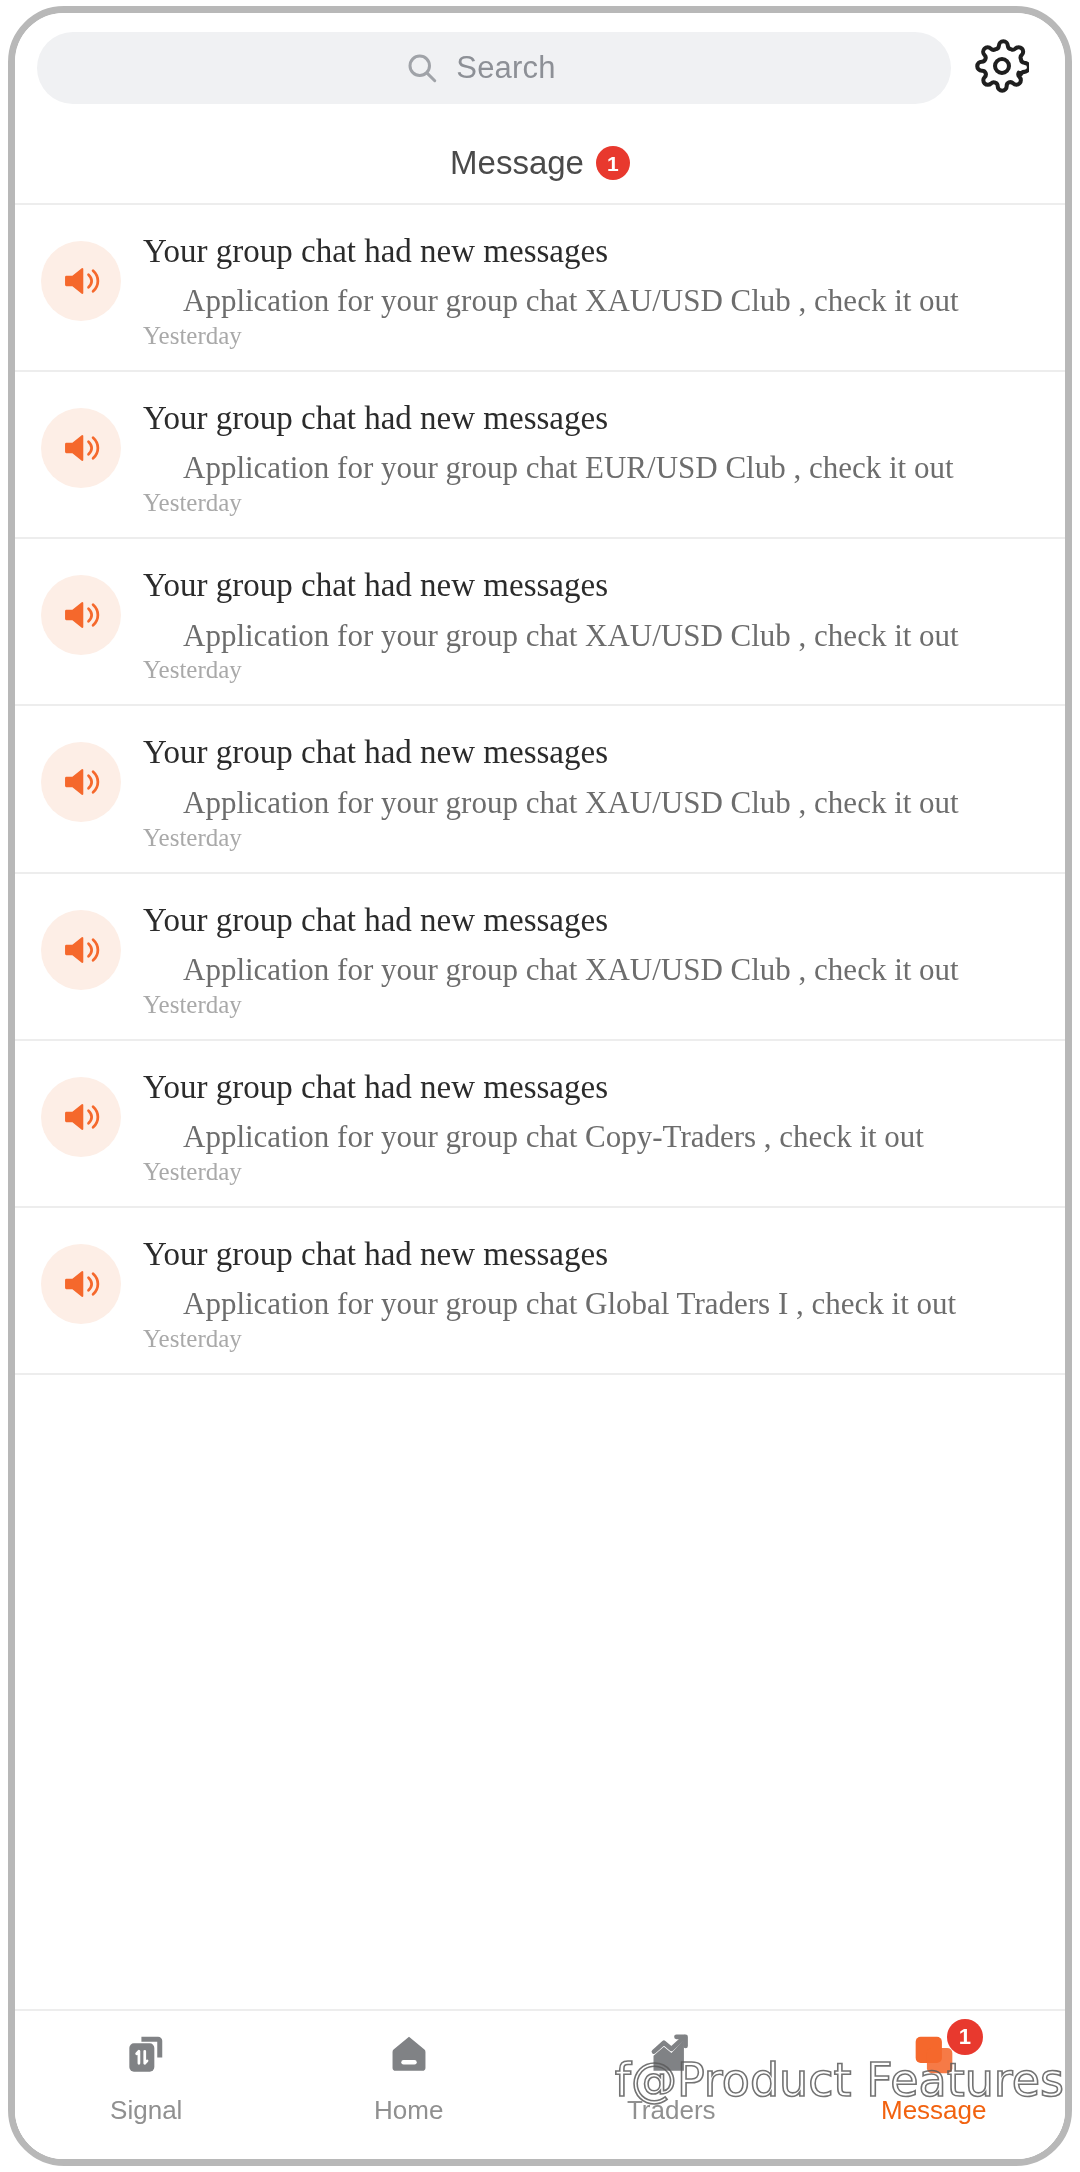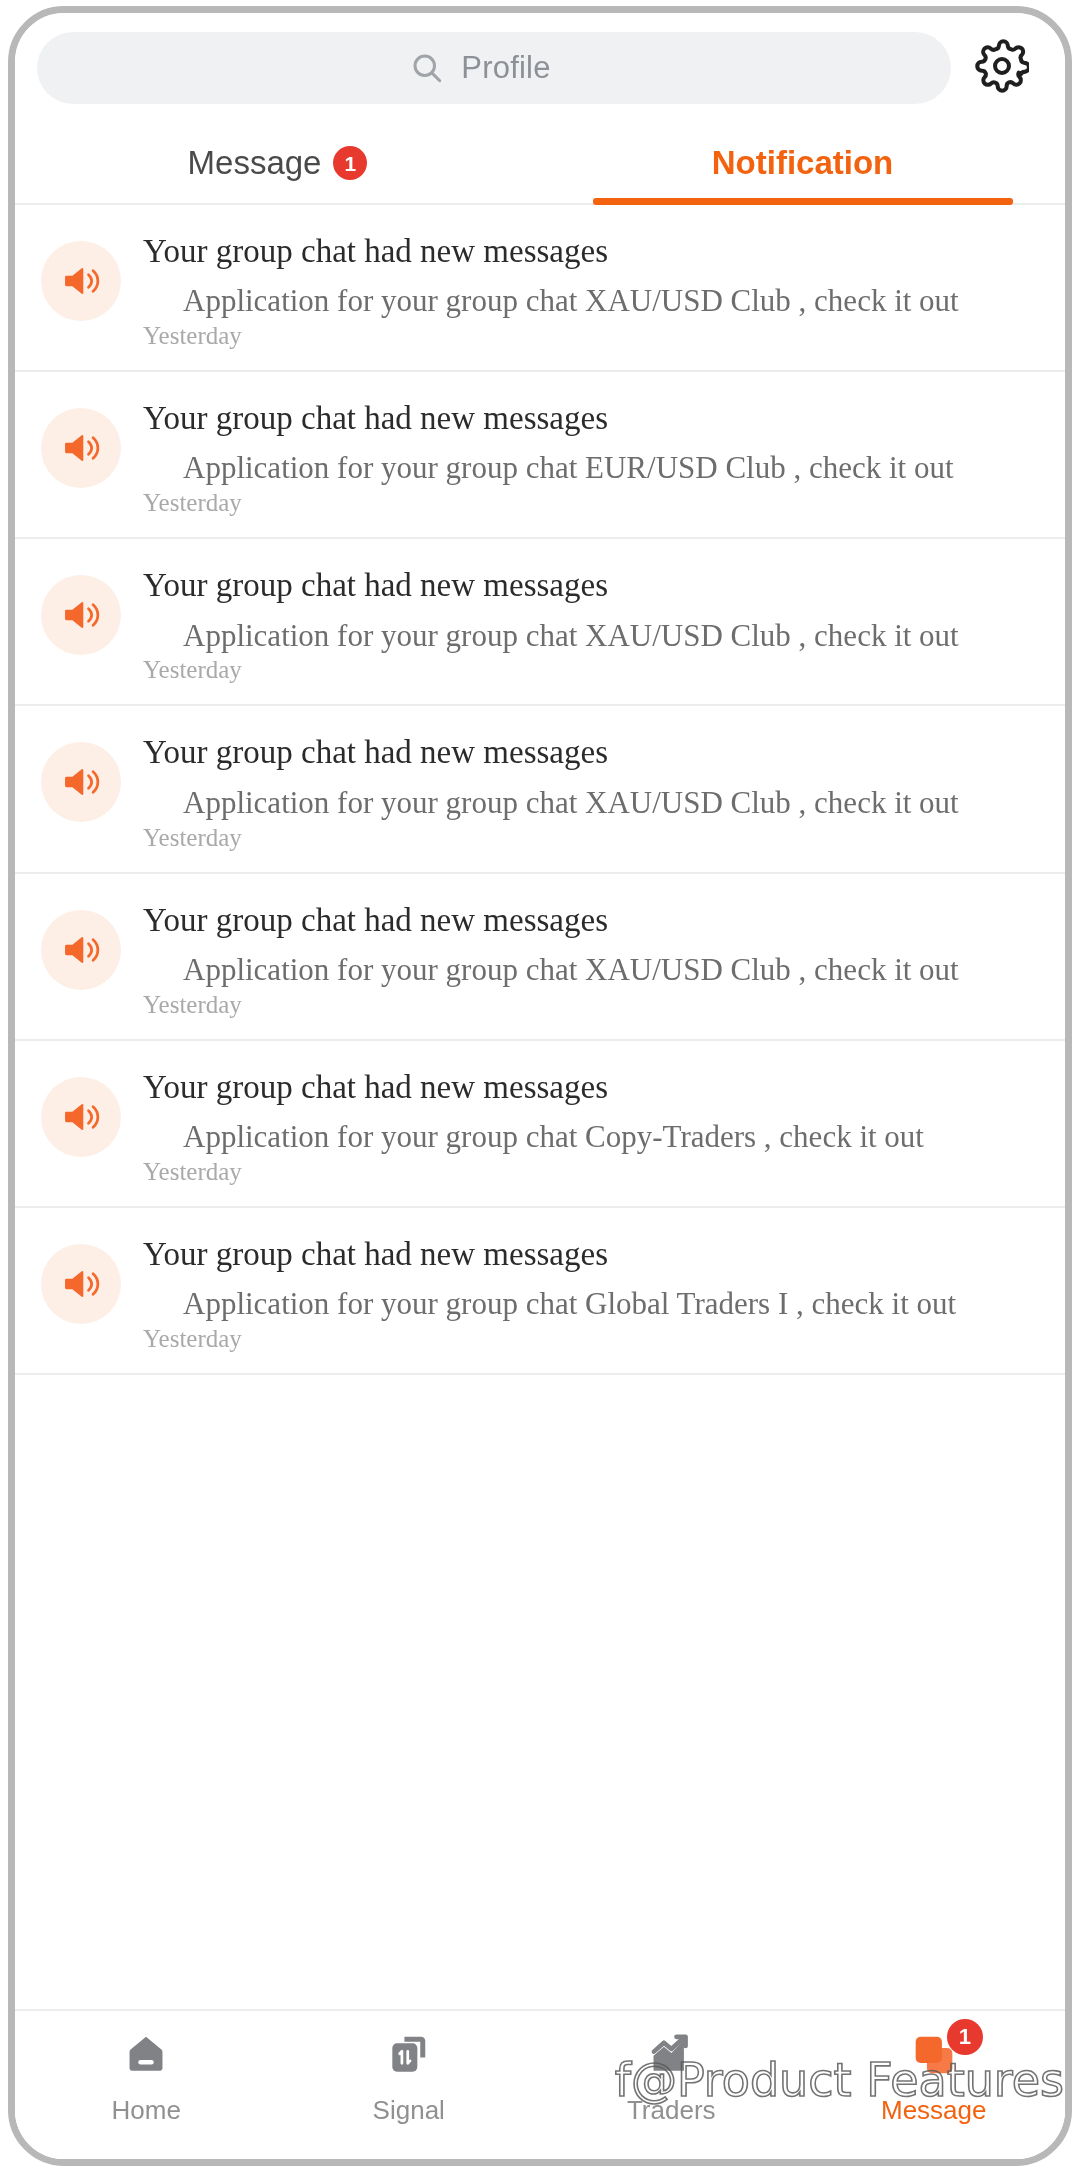--- a/index.html
+++ b/index.html
@@ -237,169 +237,165 @@
 
     <div class="search-row">
       <div class="search-box">
         <div class="search-inner">
           <span class="search-icon">
             <svg width="36" height="36" viewBox="0 0 24 24" fill="none" stroke="#a0a3a8" stroke-width="2" stroke-linecap="round">
               <circle cx="10.5" cy="10.5" r="6.5"></circle>
               <line x1="15.4" y1="15.4" x2="20.5" y2="20.5"></line>
             </svg>
           </span>
-          <span class="search-placeholder">Profile</span>
+          <span class="search-placeholder">Search</span>
         </div>
       </div>
       <div class="gear-button">
         <span>
           <svg width="54" height="54" viewBox="0 0 24 24" fill="none" stroke="#1f1f1f" stroke-width="1.8" stroke-linecap="round" stroke-linejoin="round">
             <circle cx="12" cy="12" r="3.1"></circle>
             <path d="M19.4 15a1.65 1.65 0 0 0 .33 1.82l.06.06a2 2 0 1 1-2.83 2.83l-.06-.06a1.65 1.65 0 0 0-1.82-.33 1.65 1.65 0 0 0-1 1.51V21a2 2 0 1 1-4 0v-.09A1.65 1.65 0 0 0 9 19.4a1.65 1.65 0 0 0-1.82.33l-.06.06a2 2 0 1 1-2.83-2.83l.06-.06a1.65 1.65 0 0 0 .33-1.82 1.65 1.65 0 0 0-1.51-1H3a2 2 0 1 1 0-4h.09A1.65 1.65 0 0 0 4.6 9a1.65 1.65 0 0 0-.33-1.82l-.06-.06a2 2 0 1 1 2.83-2.83l.06.06A1.65 1.65 0 0 0 9 4.6h.09A1.65 1.65 0 0 0 10.6 3.09V3a2 2 0 1 1 4 0v.09A1.65 1.65 0 0 0 16.11 4.6a1.65 1.65 0 0 0 1.82-.33l.06-.06a2 2 0 1 1 2.83 2.83l-.06.06A1.65 1.65 0 0 0 20.43 9v.09A1.65 1.65 0 0 0 21.94 10.6H22a2 2 0 1 1 0 4h-.09a1.65 1.65 0 0 0-1.51 1z"></path>
           </svg>
         </span>
       </div>
     </div>
 
     <div class="tabs">
       <div class="tab">
         <span class="tab-label">Message</span>
         <span class="tab-badge">1</span>
 
       </div>
-      <div class="tab active">
-        <span class="tab-label">Notification</span>
-        <span class="tab-underline"></span>
+    </div>
+
+    <div class="notif-list" id="notif-list">
+        <div class="notif-item">
+          <div class="notif-avatar">
+            <svg width="44" height="44" viewBox="0 0 24 24" fill="none">
+              <path d="M4 9.2h3.3L12.4 5.1a.5.5 0 0 1 .85.4v13a.5.5 0 0 1-.85.4L7.3 14.8H4a.7.7 0 0 1-.7-.7V9.9a.7.7 0 0 1 .7-.7z" fill="#f5682c"></path>
+              <path d="M16.1 8.6c1.1 1 1.7 2.2 1.7 3.4s-.6 2.4-1.7 3.4" stroke="#f5682c" stroke-width="1.5" stroke-linecap="round"></path>
+              <path d="M18.6 6.4c1.7 1.5 2.6 3.4 2.6 5.6s-.9 4.1-2.6 5.6" stroke="#f5682c" stroke-width="1.5" stroke-linecap="round"></path>
+            </svg>
+          </div>
+          <div class="notif-body">
+            <div class="notif-title">Your group chat had new messages</div>
+            <div class="notif-desc">Application for your group chat XAU/USD Club , check it out</div>
+            <div class="notif-time">Yesterday</div>
+          </div>
+        </div>
+        <div class="notif-item">
+          <div class="notif-avatar">
+            <svg width="44" height="44" viewBox="0 0 24 24" fill="none">
+              <path d="M4 9.2h3.3L12.4 5.1a.5.5 0 0 1 .85.4v13a.5.5 0 0 1-.85.4L7.3 14.8H4a.7.7 0 0 1-.7-.7V9.9a.7.7 0 0 1 .7-.7z" fill="#f5682c"></path>
+              <path d="M16.1 8.6c1.1 1 1.7 2.2 1.7 3.4s-.6 2.4-1.7 3.4" stroke="#f5682c" stroke-width="1.5" stroke-linecap="round"></path>
+              <path d="M18.6 6.4c1.7 1.5 2.6 3.4 2.6 5.6s-.9 4.1-2.6 5.6" stroke="#f5682c" stroke-width="1.5" stroke-linecap="round"></path>
+            </svg>
+          </div>
+          <div class="notif-body">
+            <div class="notif-title">Your group chat had new messages</div>
+            <div class="notif-desc">Application for your group chat EUR/USD Club , check it out</div>
+            <div class="notif-time">Yesterday</div>
+          </div>
+        </div>
+        <div class="notif-item">
+          <div class="notif-avatar">
+            <svg width="44" height="44" viewBox="0 0 24 24" fill="none">
+              <path d="M4 9.2h3.3L12.4 5.1a.5.5 0 0 1 .85.4v13a.5.5 0 0 1-.85.4L7.3 14.8H4a.7.7 0 0 1-.7-.7V9.9a.7.7 0 0 1 .7-.7z" fill="#f5682c"></path>
+              <path d="M16.1 8.6c1.1 1 1.7 2.2 1.7 3.4s-.6 2.4-1.7 3.4" stroke="#f5682c" stroke-width="1.5" stroke-linecap="round"></path>
+              <path d="M18.6 6.4c1.7 1.5 2.6 3.4 2.6 5.6s-.9 4.1-2.6 5.6" stroke="#f5682c" stroke-width="1.5" stroke-linecap="round"></path>
+            </svg>
+          </div>
+          <div class="notif-body">
+            <div class="notif-title">Your group chat had new messages</div>
+            <div class="notif-desc">Application for your group chat XAU/USD Club , check it out</div>
+            <div class="notif-time">Yesterday</div>
+          </div>
+        </div>
+        <div class="notif-item">
+          <div class="notif-avatar">
+            <svg width="44" height="44" viewBox="0 0 24 24" fill="none">
+              <path d="M4 9.2h3.3L12.4 5.1a.5.5 0 0 1 .85.4v13a.5.5 0 0 1-.85.4L7.3 14.8H4a.7.7 0 0 1-.7-.7V9.9a.7.7 0 0 1 .7-.7z" fill="#f5682c"></path>
+              <path d="M16.1 8.6c1.1 1 1.7 2.2 1.7 3.4s-.6 2.4-1.7 3.4" stroke="#f5682c" stroke-width="1.5" stroke-linecap="round"></path>
+              <path d="M18.6 6.4c1.7 1.5 2.6 3.4 2.6 5.6s-.9 4.1-2.6 5.6" stroke="#f5682c" stroke-width="1.5" stroke-linecap="round"></path>
+            </svg>
+          </div>
+          <div class="notif-body">
+            <div class="notif-title">Your group chat had new messages</div>
+            <div class="notif-desc">Application for your group chat XAU/USD Club , check it out</div>
+            <div class="notif-time">Yesterday</div>
+          </div>
+        </div>
+        <div class="notif-item">
+          <div class="notif-avatar">
+            <svg width="44" height="44" viewBox="0 0 24 24" fill="none">
+              <path d="M4 9.2h3.3L12.4 5.1a.5.5 0 0 1 .85.4v13a.5.5 0 0 1-.85.4L7.3 14.8H4a.7.7 0 0 1-.7-.7V9.9a.7.7 0 0 1 .7-.7z" fill="#f5682c"></path>
+              <path d="M16.1 8.6c1.1 1 1.7 2.2 1.7 3.4s-.6 2.4-1.7 3.4" stroke="#f5682c" stroke-width="1.5" stroke-linecap="round"></path>
+              <path d="M18.6 6.4c1.7 1.5 2.6 3.4 2.6 5.6s-.9 4.1-2.6 5.6" stroke="#f5682c" stroke-width="1.5" stroke-linecap="round"></path>
+            </svg>
+          </div>
+          <div class="notif-body">
+            <div class="notif-title">Your group chat had new messages</div>
+            <div class="notif-desc">Application for your group chat XAU/USD Club , check it out</div>
+            <div class="notif-time">Yesterday</div>
+          </div>
+        </div>
+        <div class="notif-item">
+          <div class="notif-avatar">
+            <svg width="44" height="44" viewBox="0 0 24 24" fill="none">
+              <path d="M4 9.2h3.3L12.4 5.1a.5.5 0 0 1 .85.4v13a.5.5 0 0 1-.85.4L7.3 14.8H4a.7.7 0 0 1-.7-.7V9.9a.7.7 0 0 1 .7-.7z" fill="#f5682c"></path>
+              <path d="M16.1 8.6c1.1 1 1.7 2.2 1.7 3.4s-.6 2.4-1.7 3.4" stroke="#f5682c" stroke-width="1.5" stroke-linecap="round"></path>
+              <path d="M18.6 6.4c1.7 1.5 2.6 3.4 2.6 5.6s-.9 4.1-2.6 5.6" stroke="#f5682c" stroke-width="1.5" stroke-linecap="round"></path>
+            </svg>
+          </div>
+          <div class="notif-body">
+            <div class="notif-title">Your group chat had new messages</div>
+            <div class="notif-desc">Application for your group chat Copy-Traders , check it out</div>
+            <div class="notif-time">Yesterday</div>
+          </div>
+        </div>
+        <div class="notif-item">
+          <div class="notif-avatar">
+            <svg width="44" height="44" viewBox="0 0 24 24" fill="none">
+              <path d="M4 9.2h3.3L12.4 5.1a.5.5 0 0 1 .85.4v13a.5.5 0 0 1-.85.4L7.3 14.8H4a.7.7 0 0 1-.7-.7V9.9a.7.7 0 0 1 .7-.7z" fill="#f5682c"></path>
+              <path d="M16.1 8.6c1.1 1 1.7 2.2 1.7 3.4s-.6 2.4-1.7 3.4" stroke="#f5682c" stroke-width="1.5" stroke-linecap="round"></path>
+              <path d="M18.6 6.4c1.7 1.5 2.6 3.4 2.6 5.6s-.9 4.1-2.6 5.6" stroke="#f5682c" stroke-width="1.5" stroke-linecap="round"></path>
+            </svg>
+          </div>
+          <div class="notif-body">
+            <div class="notif-title">Your group chat had new messages</div>
+            <div class="notif-desc">Application for your group chat Global Traders I , check it out</div>
+            <div class="notif-time">Yesterday</div>
+          </div>
+        </div>
       </div>
-    </div>
-
-    <div class="notif-list" id="notif-list">
-        <div class="notif-item">
-          <div class="notif-avatar">
-            <svg width="44" height="44" viewBox="0 0 24 24" fill="none">
-              <path d="M4 9.2h3.3L12.4 5.1a.5.5 0 0 1 .85.4v13a.5.5 0 0 1-.85.4L7.3 14.8H4a.7.7 0 0 1-.7-.7V9.9a.7.7 0 0 1 .7-.7z" fill="#f5682c"></path>
-              <path d="M16.1 8.6c1.1 1 1.7 2.2 1.7 3.4s-.6 2.4-1.7 3.4" stroke="#f5682c" stroke-width="1.5" stroke-linecap="round"></path>
-              <path d="M18.6 6.4c1.7 1.5 2.6 3.4 2.6 5.6s-.9 4.1-2.6 5.6" stroke="#f5682c" stroke-width="1.5" stroke-linecap="round"></path>
-            </svg>
-          </div>
-          <div class="notif-body">
-            <div class="notif-title">Your group chat had new messages</div>
-            <div class="notif-desc">Application for your group chat XAU/USD Club , check it out</div>
-            <div class="notif-time">Yesterday</div>
-          </div>
-        </div>
-        <div class="notif-item">
-          <div class="notif-avatar">
-            <svg width="44" height="44" viewBox="0 0 24 24" fill="none">
-              <path d="M4 9.2h3.3L12.4 5.1a.5.5 0 0 1 .85.4v13a.5.5 0 0 1-.85.4L7.3 14.8H4a.7.7 0 0 1-.7-.7V9.9a.7.7 0 0 1 .7-.7z" fill="#f5682c"></path>
-              <path d="M16.1 8.6c1.1 1 1.7 2.2 1.7 3.4s-.6 2.4-1.7 3.4" stroke="#f5682c" stroke-width="1.5" stroke-linecap="round"></path>
-              <path d="M18.6 6.4c1.7 1.5 2.6 3.4 2.6 5.6s-.9 4.1-2.6 5.6" stroke="#f5682c" stroke-width="1.5" stroke-linecap="round"></path>
-            </svg>
-          </div>
-          <div class="notif-body">
-            <div class="notif-title">Your group chat had new messages</div>
-            <div class="notif-desc">Application for your group chat EUR/USD Club , check it out</div>
-            <div class="notif-time">Yesterday</div>
-          </div>
-        </div>
-        <div class="notif-item">
-          <div class="notif-avatar">
-            <svg width="44" height="44" viewBox="0 0 24 24" fill="none">
-              <path d="M4 9.2h3.3L12.4 5.1a.5.5 0 0 1 .85.4v13a.5.5 0 0 1-.85.4L7.3 14.8H4a.7.7 0 0 1-.7-.7V9.9a.7.7 0 0 1 .7-.7z" fill="#f5682c"></path>
-              <path d="M16.1 8.6c1.1 1 1.7 2.2 1.7 3.4s-.6 2.4-1.7 3.4" stroke="#f5682c" stroke-width="1.5" stroke-linecap="round"></path>
-              <path d="M18.6 6.4c1.7 1.5 2.6 3.4 2.6 5.6s-.9 4.1-2.6 5.6" stroke="#f5682c" stroke-width="1.5" stroke-linecap="round"></path>
-            </svg>
-          </div>
-          <div class="notif-body">
-            <div class="notif-title">Your group chat had new messages</div>
-            <div class="notif-desc">Application for your group chat XAU/USD Club , check it out</div>
-            <div class="notif-time">Yesterday</div>
-          </div>
-        </div>
-        <div class="notif-item">
-          <div class="notif-avatar">
-            <svg width="44" height="44" viewBox="0 0 24 24" fill="none">
-              <path d="M4 9.2h3.3L12.4 5.1a.5.5 0 0 1 .85.4v13a.5.5 0 0 1-.85.4L7.3 14.8H4a.7.7 0 0 1-.7-.7V9.9a.7.7 0 0 1 .7-.7z" fill="#f5682c"></path>
-              <path d="M16.1 8.6c1.1 1 1.7 2.2 1.7 3.4s-.6 2.4-1.7 3.4" stroke="#f5682c" stroke-width="1.5" stroke-linecap="round"></path>
-              <path d="M18.6 6.4c1.7 1.5 2.6 3.4 2.6 5.6s-.9 4.1-2.6 5.6" stroke="#f5682c" stroke-width="1.5" stroke-linecap="round"></path>
-            </svg>
-          </div>
-          <div class="notif-body">
-            <div class="notif-title">Your group chat had new messages</div>
-            <div class="notif-desc">Application for your group chat XAU/USD Club , check it out</div>
-            <div class="notif-time">Yesterday</div>
-          </div>
-        </div>
-        <div class="notif-item">
-          <div class="notif-avatar">
-            <svg width="44" height="44" viewBox="0 0 24 24" fill="none">
-              <path d="M4 9.2h3.3L12.4 5.1a.5.5 0 0 1 .85.4v13a.5.5 0 0 1-.85.4L7.3 14.8H4a.7.7 0 0 1-.7-.7V9.9a.7.7 0 0 1 .7-.7z" fill="#f5682c"></path>
-              <path d="M16.1 8.6c1.1 1 1.7 2.2 1.7 3.4s-.6 2.4-1.7 3.4" stroke="#f5682c" stroke-width="1.5" stroke-linecap="round"></path>
-              <path d="M18.6 6.4c1.7 1.5 2.6 3.4 2.6 5.6s-.9 4.1-2.6 5.6" stroke="#f5682c" stroke-width="1.5" stroke-linecap="round"></path>
-            </svg>
-          </div>
-          <div class="notif-body">
-            <div class="notif-title">Your group chat had new messages</div>
-            <div class="notif-desc">Application for your group chat XAU/USD Club , check it out</div>
-            <div class="notif-time">Yesterday</div>
-          </div>
-        </div>
-        <div class="notif-item">
-          <div class="notif-avatar">
-            <svg width="44" height="44" viewBox="0 0 24 24" fill="none">
-              <path d="M4 9.2h3.3L12.4 5.1a.5.5 0 0 1 .85.4v13a.5.5 0 0 1-.85.4L7.3 14.8H4a.7.7 0 0 1-.7-.7V9.9a.7.7 0 0 1 .7-.7z" fill="#f5682c"></path>
-              <path d="M16.1 8.6c1.1 1 1.7 2.2 1.7 3.4s-.6 2.4-1.7 3.4" stroke="#f5682c" stroke-width="1.5" stroke-linecap="round"></path>
-              <path d="M18.6 6.4c1.7 1.5 2.6 3.4 2.6 5.6s-.9 4.1-2.6 5.6" stroke="#f5682c" stroke-width="1.5" stroke-linecap="round"></path>
-            </svg>
-          </div>
-          <div class="notif-body">
-            <div class="notif-title">Your group chat had new messages</div>
-            <div class="notif-desc">Application for your group chat Copy-Traders , check it out</div>
-            <div class="notif-time">Yesterday</div>
-          </div>
-        </div>
-        <div class="notif-item">
-          <div class="notif-avatar">
-            <svg width="44" height="44" viewBox="0 0 24 24" fill="none">
-              <path d="M4 9.2h3.3L12.4 5.1a.5.5 0 0 1 .85.4v13a.5.5 0 0 1-.85.4L7.3 14.8H4a.7.7 0 0 1-.7-.7V9.9a.7.7 0 0 1 .7-.7z" fill="#f5682c"></path>
-              <path d="M16.1 8.6c1.1 1 1.7 2.2 1.7 3.4s-.6 2.4-1.7 3.4" stroke="#f5682c" stroke-width="1.5" stroke-linecap="round"></path>
-              <path d="M18.6 6.4c1.7 1.5 2.6 3.4 2.6 5.6s-.9 4.1-2.6 5.6" stroke="#f5682c" stroke-width="1.5" stroke-linecap="round"></path>
-            </svg>
-          </div>
-          <div class="notif-body">
-            <div class="notif-title">Your group chat had new messages</div>
-            <div class="notif-desc">Application for your group chat Global Traders I , check it out</div>
-            <div class="notif-time">Yesterday</div>
-          </div>
-        </div>
-      </div>
 
     <div class="bottom-nav" id="bottom-nav">
-        <div class="nav-item">
-          <span class="nav-icon">
-            <svg width="50" height="50" viewBox="0 0 24 24">
-              <path d="M12 3.2 4.6 9.4a1.4 1.4 0 0 0-.5 1.1v7.7c0 .8.6 1.4 1.4 1.4h13c.8 0 1.4-.6 1.4-1.4v-7.7a1.4 1.4 0 0 0-.5-1.1L12 3.2z" fill="#808285"></path>
-              <rect x="8.3" y="14.4" width="7.4" height="2.1" rx="1.05" fill="#ffffff"></rect>
-            </svg>
-          </span>
-          <span class="nav-label">Home</span>
-        </div>
         <div class="nav-item">
           <span class="nav-icon">
             <svg width="50" height="50" viewBox="0 0 24 24">
               <path d="M9.8 3.2h8a2 2 0 0 1 2 2v8h-2.4V5.6H9.8V3.2z" fill="#808285"></path>
               <rect x="4" y="6.4" width="12" height="13.6" rx="2.2" fill="#808285"></rect>
               <path d="M8.6 10.2v5.8M8.6 10.2l-1.1 1.2M11.4 16v-5.8M11.4 16l1.1-1.2" stroke="#ffffff" stroke-width="1.3" stroke-linecap="round" stroke-linejoin="round" fill="none"></path>
             </svg>
           </span>
           <span class="nav-label">Signal</span>
         </div>
         <div class="nav-item">
           <span class="nav-icon">
             <svg width="50" height="50" viewBox="0 0 24 24">
+              <path d="M12 3.2 4.6 9.4a1.4 1.4 0 0 0-.5 1.1v7.7c0 .8.6 1.4 1.4 1.4h13c.8 0 1.4-.6 1.4-1.4v-7.7a1.4 1.4 0 0 0-.5-1.1L12 3.2z" fill="#808285"></path>
+              <rect x="8.3" y="14.4" width="7.4" height="2.1" rx="1.05" fill="#ffffff"></rect>
+            </svg>
+          </span>
+          <span class="nav-label">Home</span>
+        </div>
+        <div class="nav-item">
+          <span class="nav-icon">
+            <svg width="50" height="50" viewBox="0 0 24 24">
               <path d="M3.6 12.4 8.6 8l3.6 3 6-6.2v14.8H3.6z" fill="#808285"></path>
               <path d="M3.8 10.4 8.6 6.1l3.6 3 6.2-5.6" stroke="#808285" stroke-width="2.2" stroke-linecap="round" stroke-linejoin="round" fill="none"></path>
               <path d="M14.6 3.3h4.4v4.4" stroke="#808285" stroke-width="2.2" stroke-linecap="round" stroke-linejoin="round" fill="none"></path>
             </svg>
           </span>
           <span class="nav-label">Traders</span>
         </div>
         <div class="nav-item active">
           <span class="nav-icon">
             <svg width="50" height="50" viewBox="0 0 24 24">

